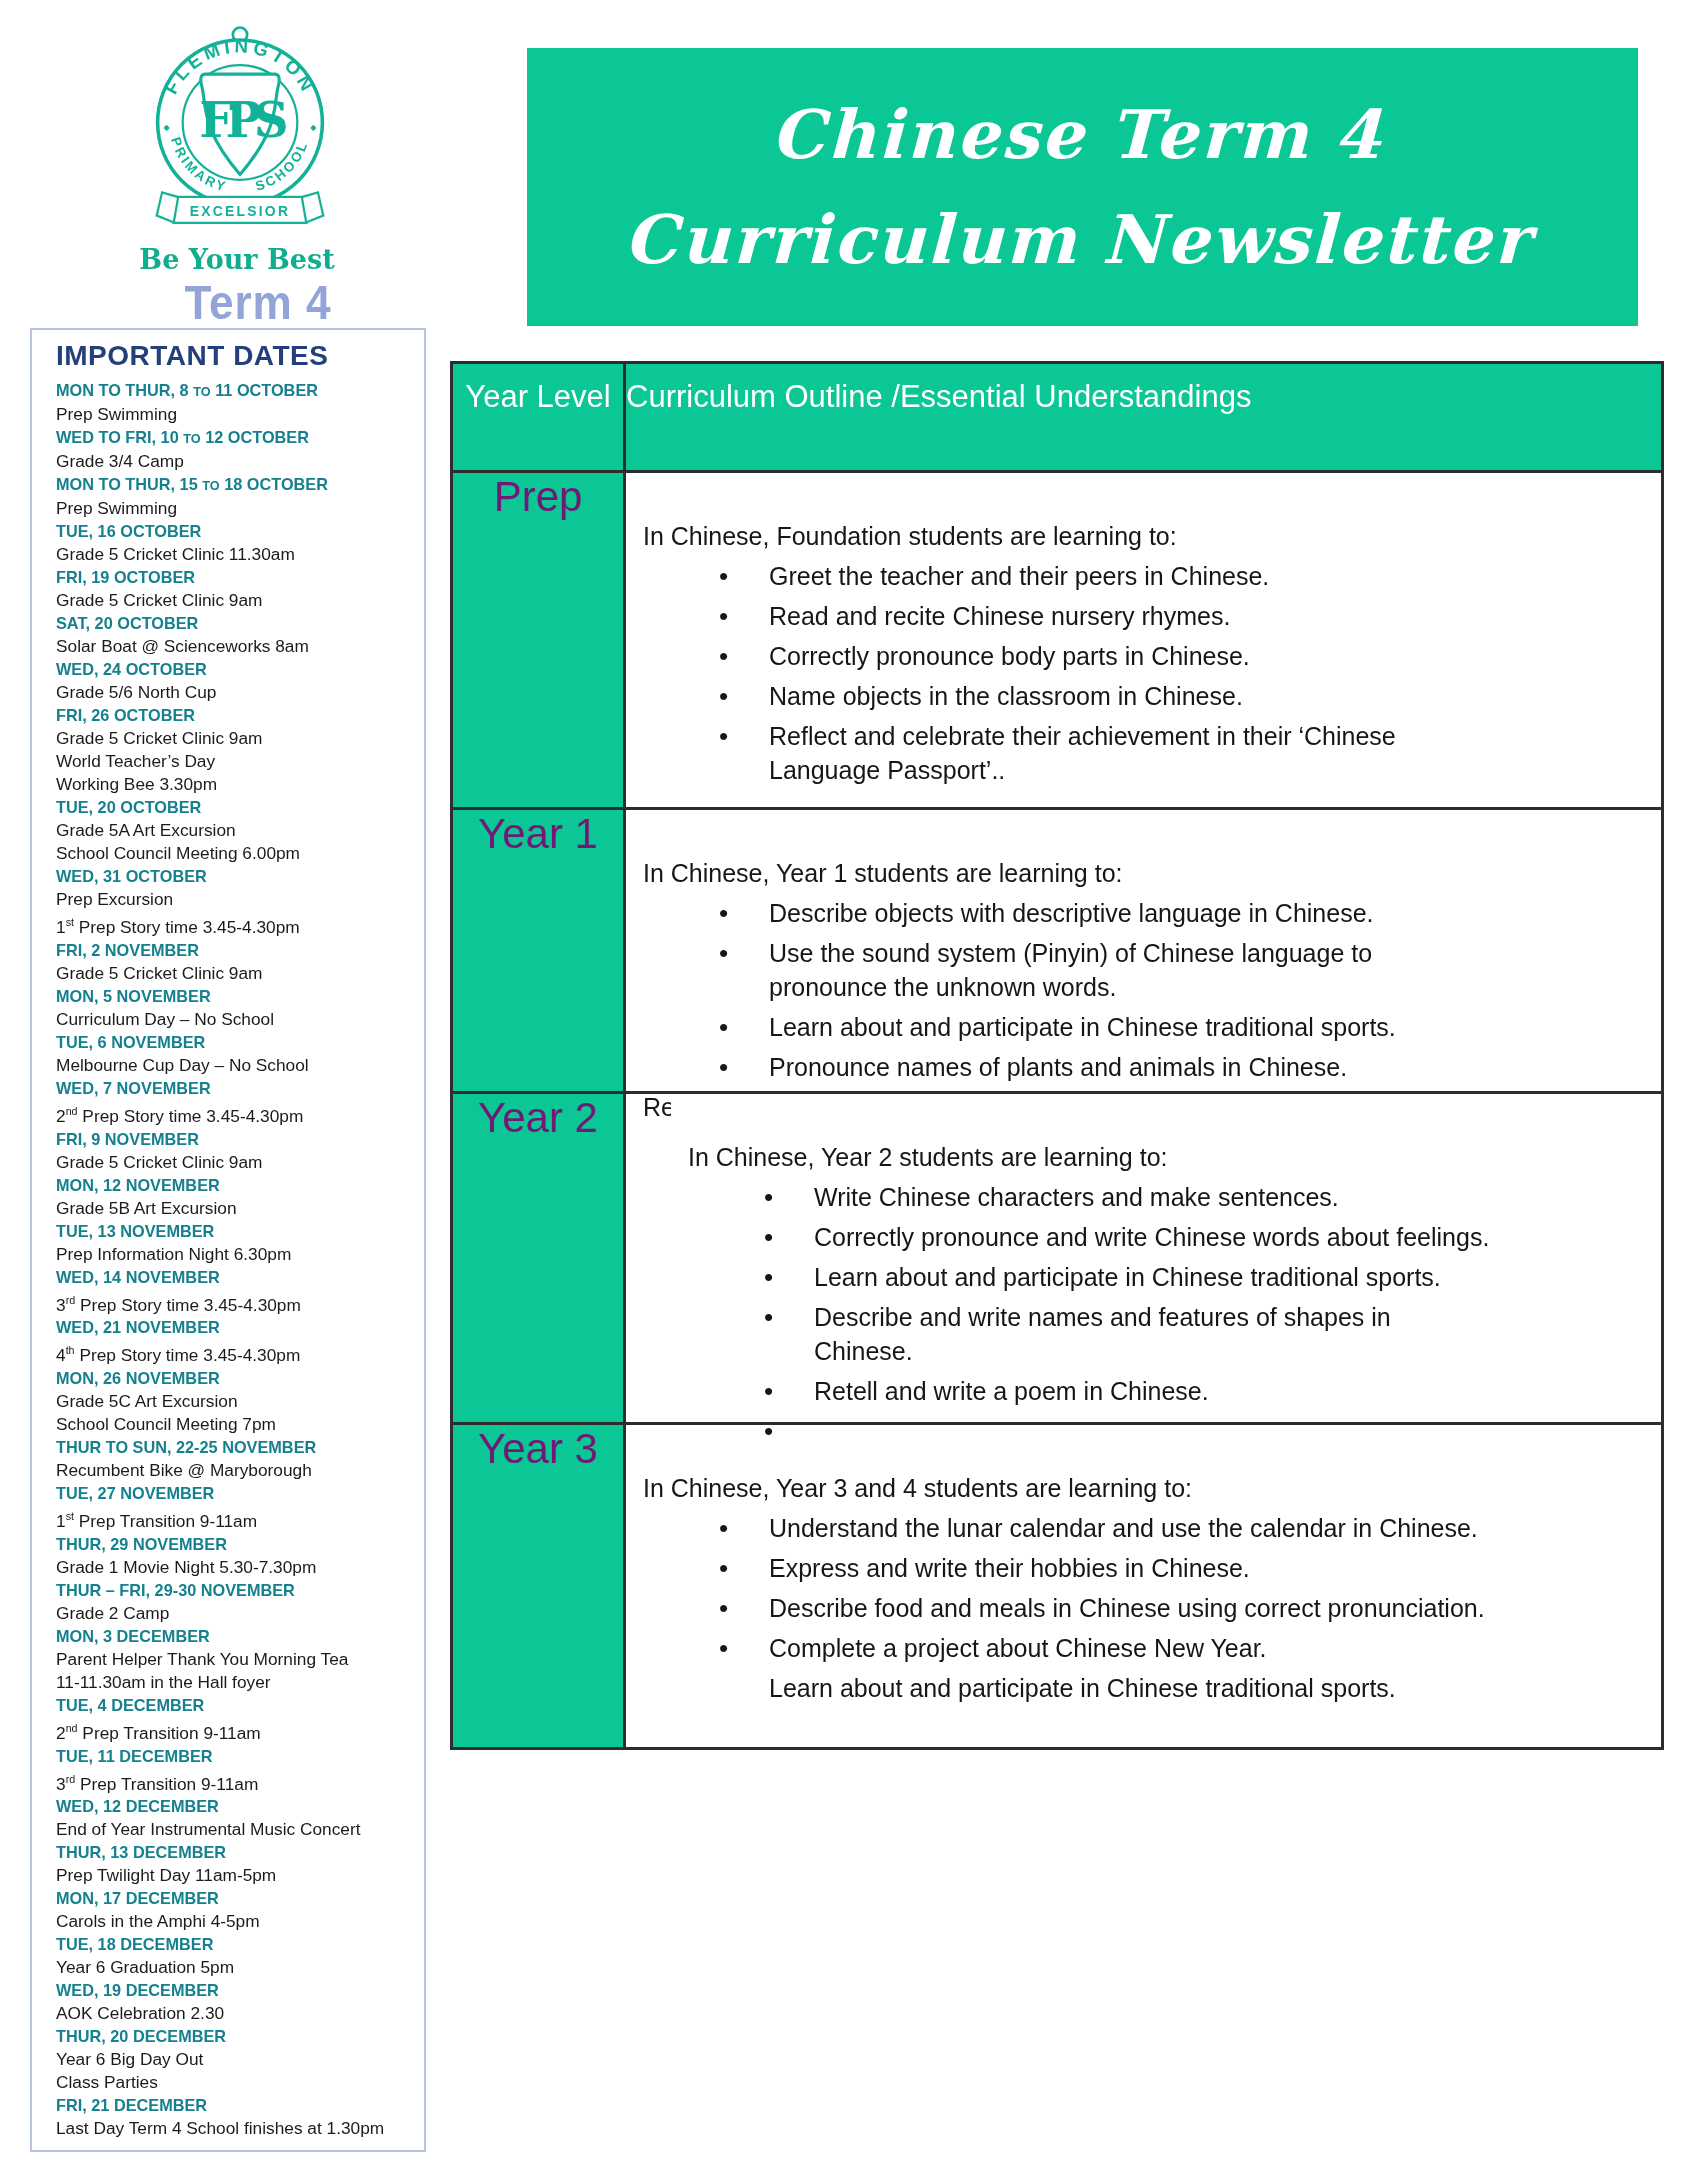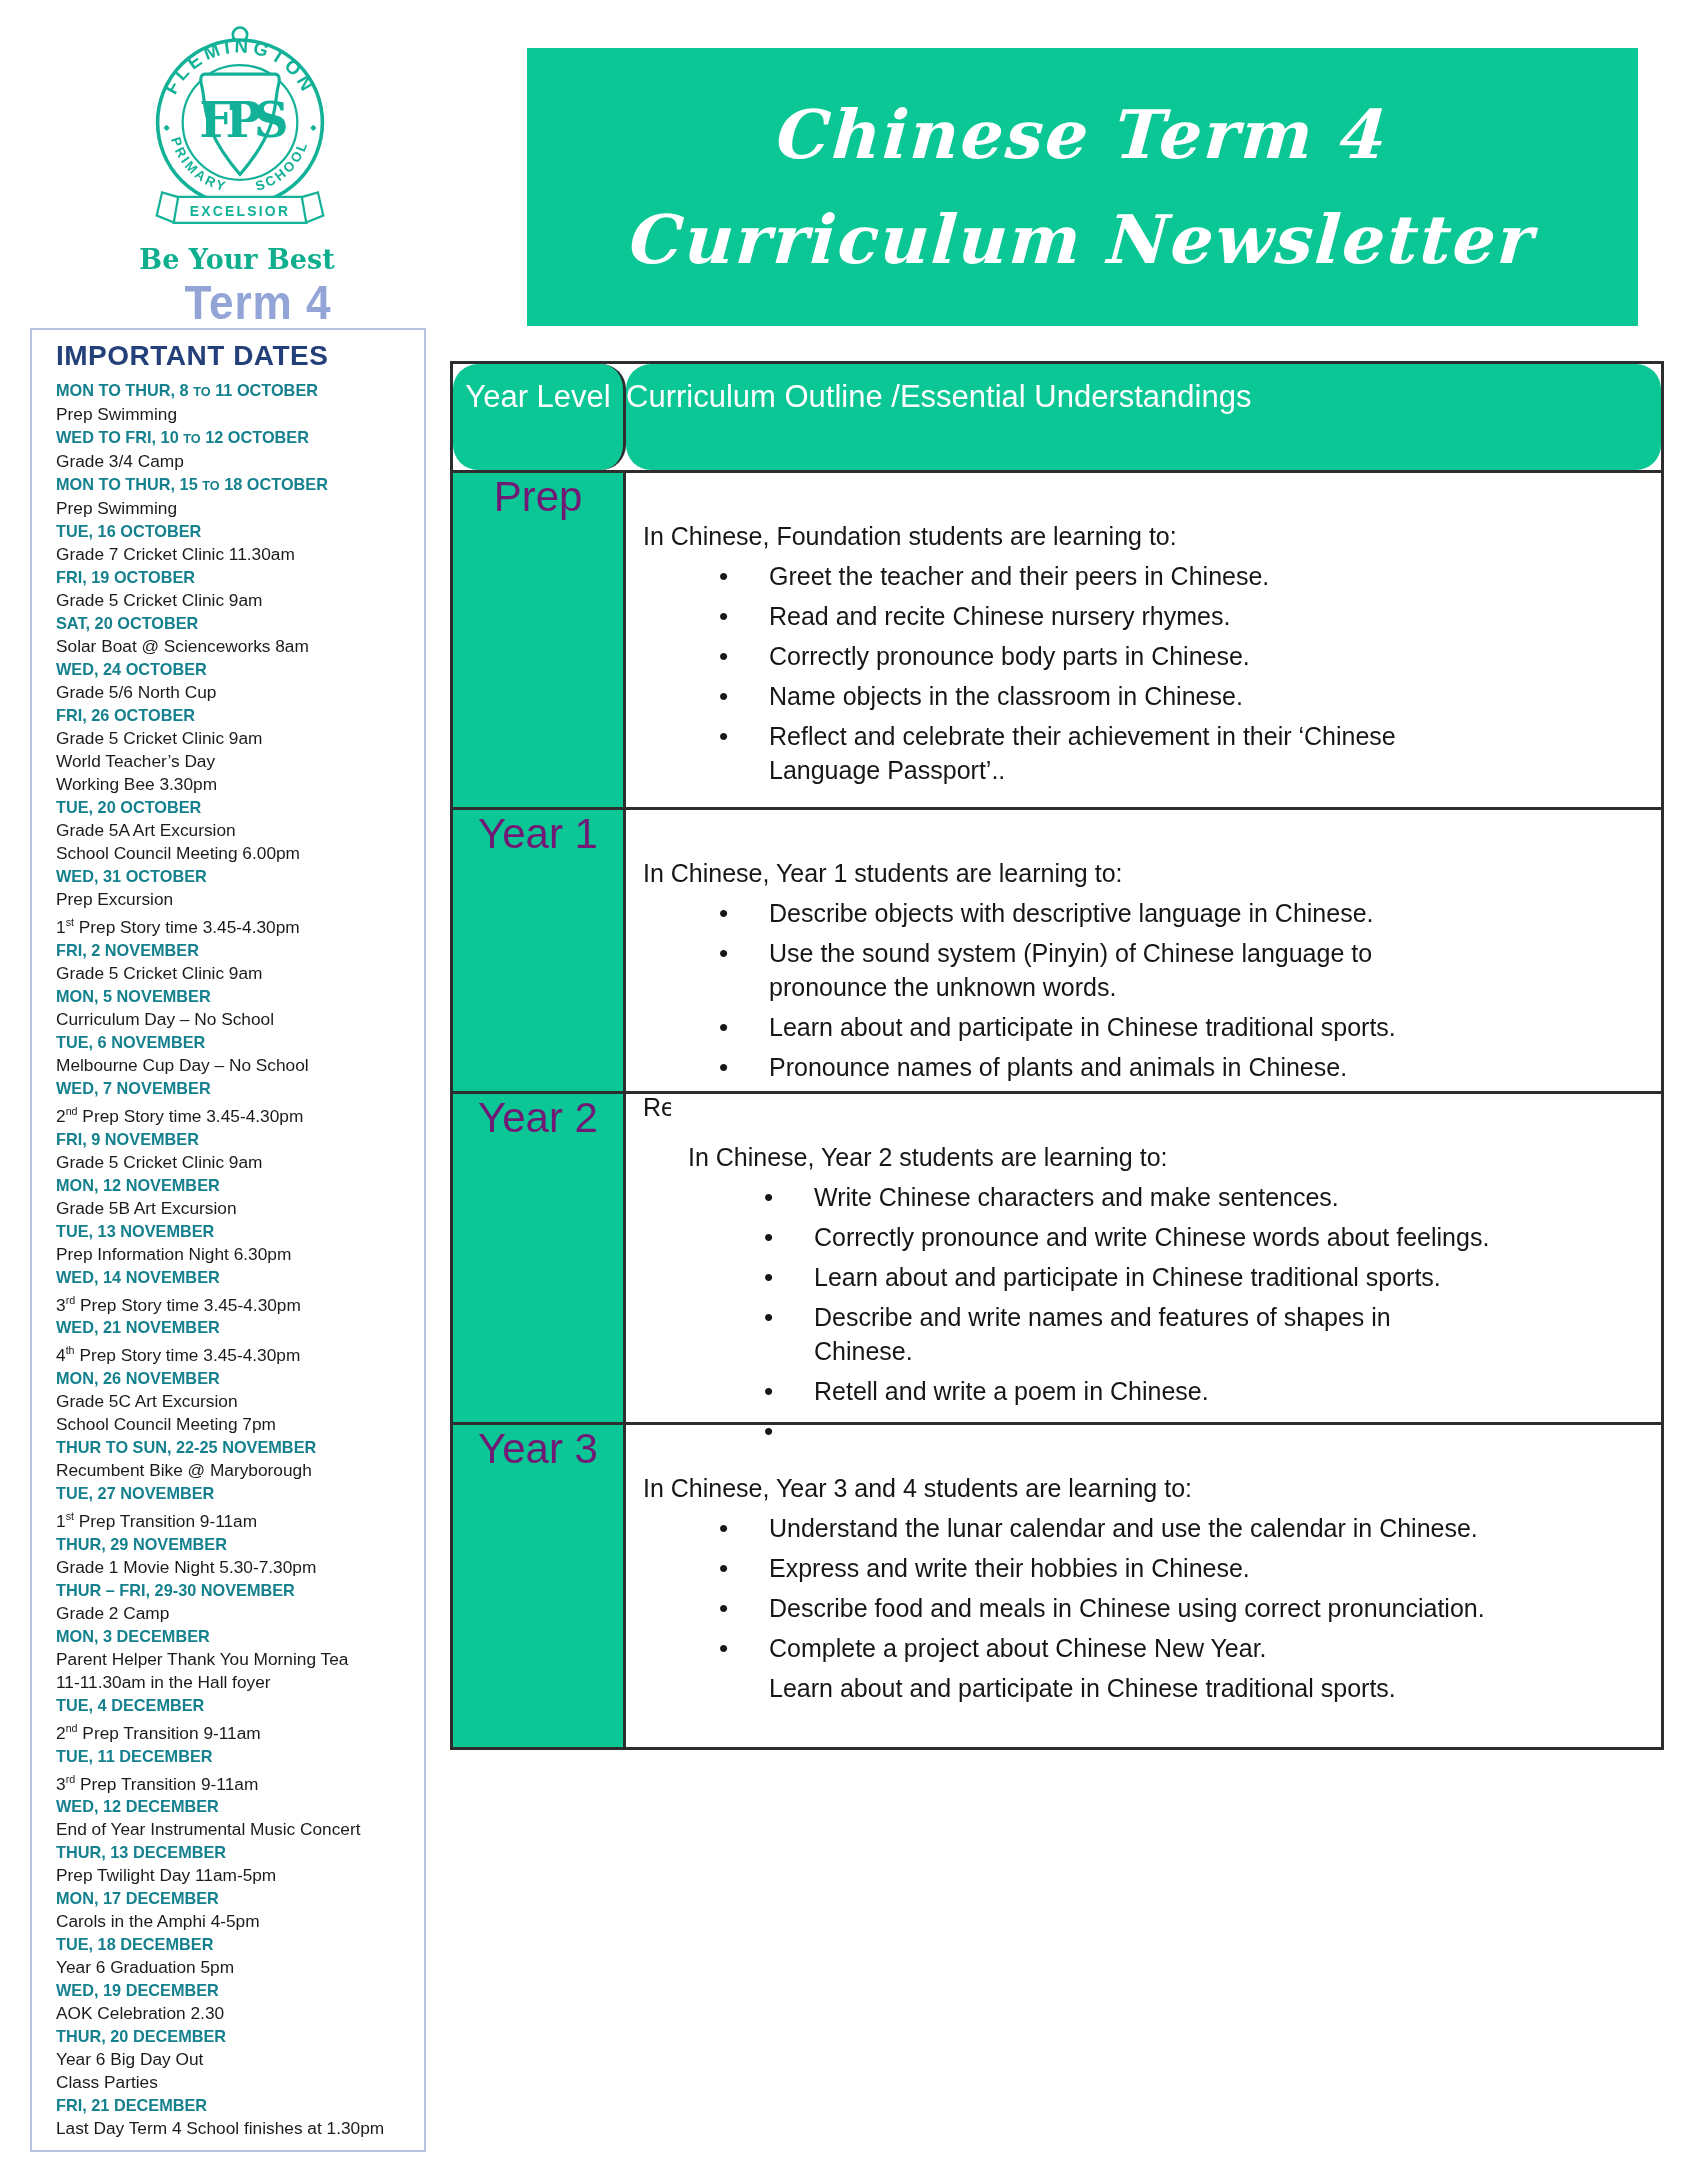--- a/index.html
+++ b/index.html
@@ -56,21 +56,21 @@
 
   
   .ctable {
     position:absolute; left:450px; top:361px; width:1214px;
     border:3px solid #2d2d2d; background:#ffffff;
   }
   .row { display:flex; width:100%; }
   .col1 { flex:0 0 173px; width:173px; border-right:3px solid #2d2d2d; }
   .col2 { flex:1 1 auto; min-width:0; }
   .thead { height:109px; border-bottom:3px solid #2d2d2d; }
-  .thead .col1, .thead .col2 { background:var(--teal); color:#ffffff;border-radius:25px; }
+  .thead .col1, .thead .col2 { background:var(--teal); color:#ffffff; }
   .th1 {
     display:flex; align-items:flex-start; justify-content:center; text-align:center;
     font-size:31px; line-height:45px; padding-top:10px;
   }
   .th2 { text-align:left; font-size:31px; padding-top:15px; }
 
   .body-row { border-bottom:3px solid #2d2d2d; }
   .body-row:last-child { border-bottom:none;border-radius:8px; }
   .row-0 { height:337px; }
   .row-1 { height:284px; }
@@ -138,21 +138,21 @@
   <aside class="sidebar">
     <h2>IMPORTANT DATES</h2>
     <div id="dates-list">
         <div class="date-line">MON TO THUR, 8 <span class="small-to">TO</span> 11 OCTOBER</div>
         <div class="event-line">Prep Swimming</div>
         <div class="date-line">WED TO FRI, 10 <span class="small-to">TO</span> 12 OCTOBER</div>
         <div class="event-line">Grade 3/4 Camp</div>
         <div class="date-line">MON TO THUR, 15 <span class="small-to">TO</span> 18 OCTOBER</div>
         <div class="event-line">Prep Swimming</div>
         <div class="date-line">TUE, 16 OCTOBER</div>
-        <div class="event-line">Grade 7 Cricket Clinic 11.30am</div>
+        <div class="event-line">Grade 5 Cricket Clinic 11.30am</div>
         <div class="date-line">FRI, 19 OCTOBER</div>
         <div class="event-line">Grade 5 Cricket Clinic 9am</div>
         <div class="date-line">SAT, 20 OCTOBER</div>
         <div class="event-line">Solar Boat @ Scienceworks 8am</div>
         <div class="date-line">WED, 24 OCTOBER</div>
         <div class="event-line">Grade 5/6 North Cup</div>
         <div class="date-line">FRI, 26 OCTOBER</div>
         <div class="event-line">Grade 5 Cricket Clinic 9am</div>
         <div class="event-line">World Teacher’s Day</div>
         <div class="event-line">Working Bee 3.30pm</div>

